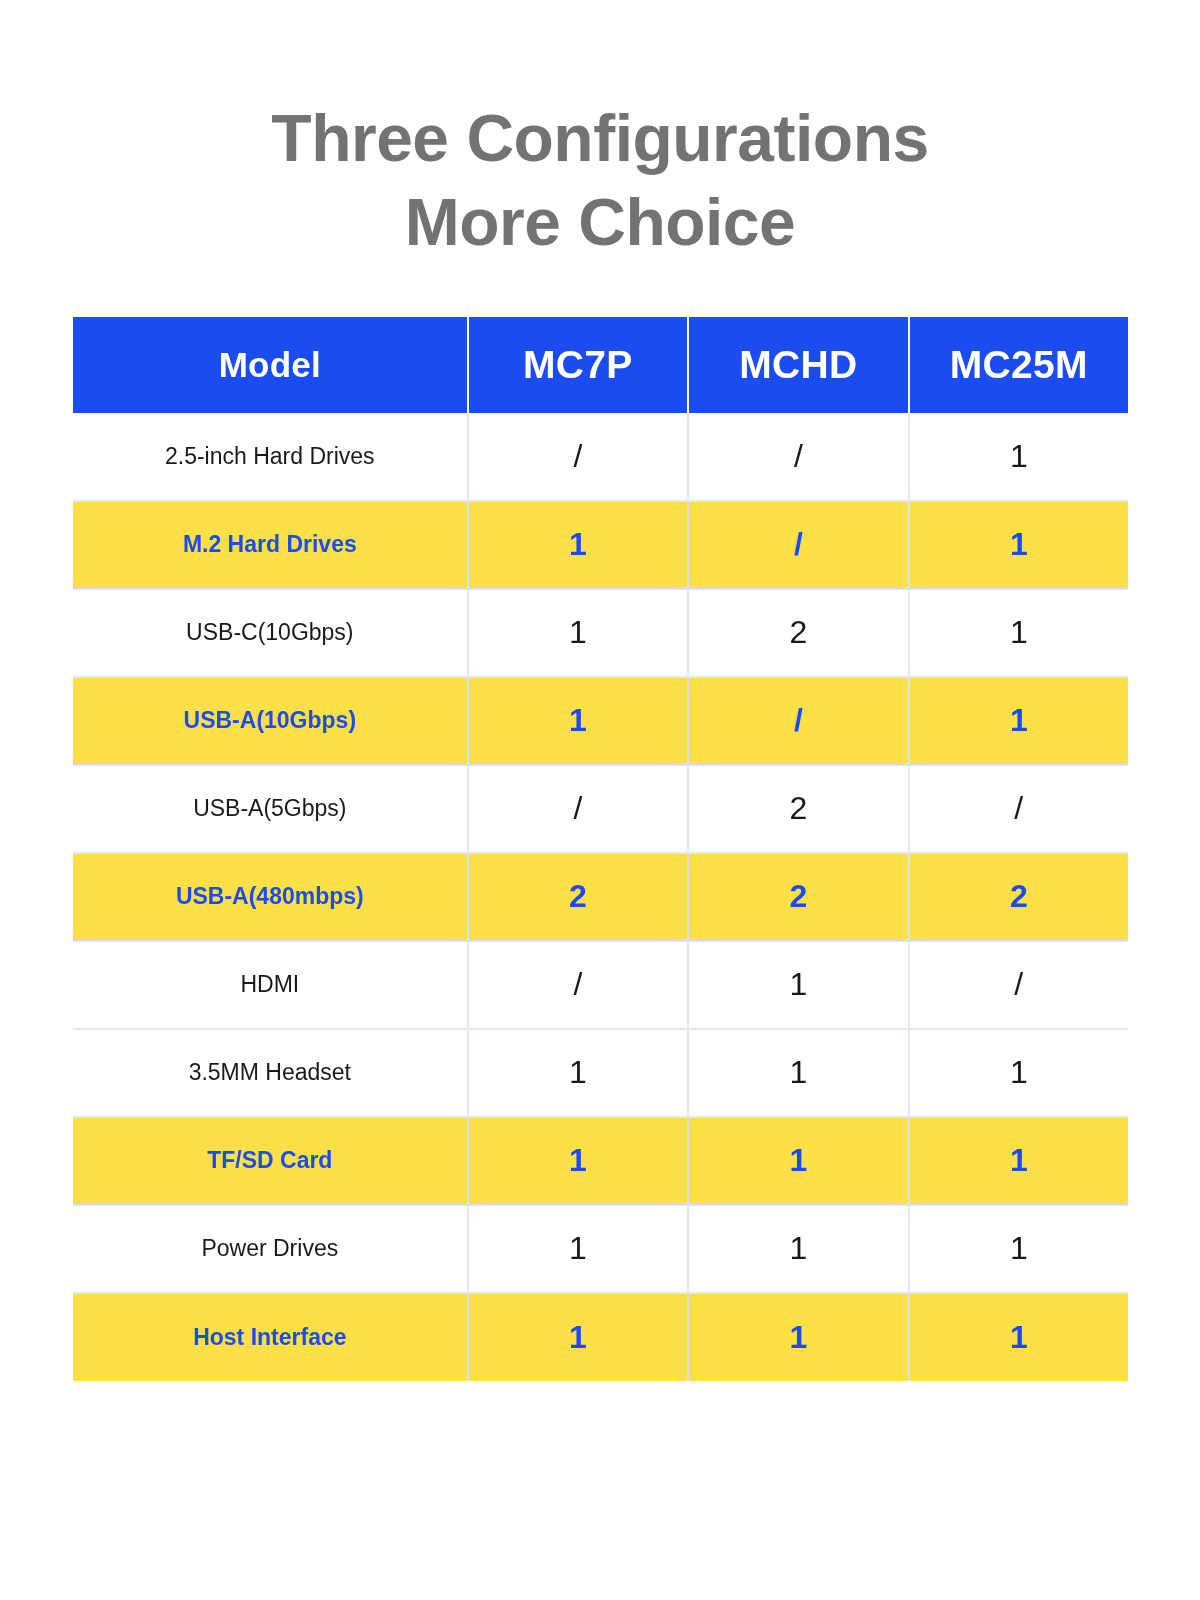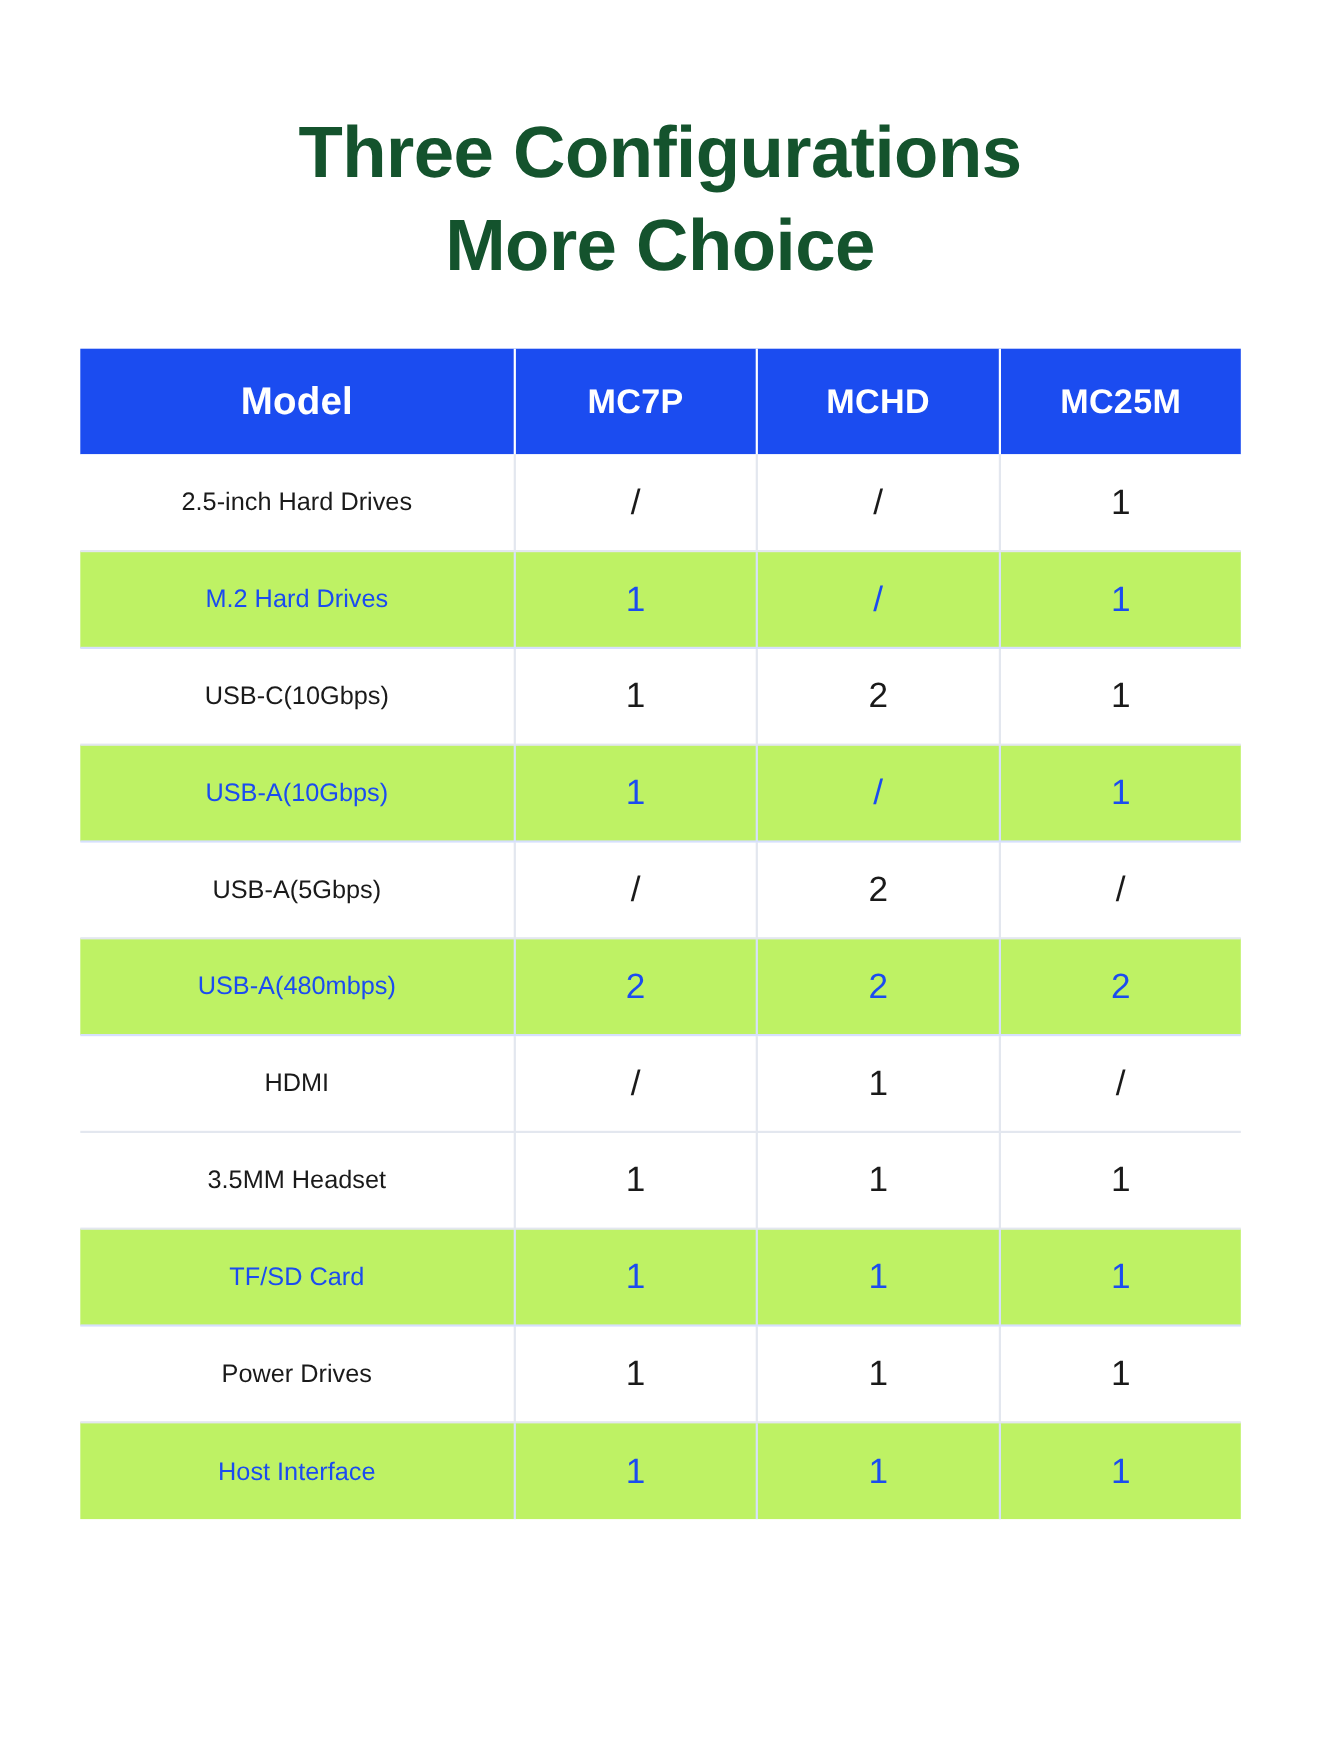--- a/index.html
+++ b/index.html
@@ -20,21 +20,21 @@
     padding: 0;
     position: relative;
     background: #ffffff;
   }
   .title {
     text-align: center;
     font-weight: 700;
     font-size: 66px;
     line-height: 1.28;
     letter-spacing: -0.5px;
-    color: #14532d;
+    color: #737373;
     padding-top: 96px;
     margin: 0 40px 0 40px;
   }
   .title .line {
     display: block;
   }
   .table-wrap {
     margin: 0 auto;
     width: 1055px;
     margin-top: 52px;
@@ -58,43 +58,44 @@
     text-align: center;
     border-right: 2px solid #ffffff;
     box-sizing: border-box;
   }
   thead th:last-child { border-right: none; }
   thead th.model {
     font-size: 35px;
     letter-spacing: 0.2px;
   }
   thead th.mdl {
-    font-size: 31px;
+    font-size: 39px;
     letter-spacing: 0.3px;
   }
 
   tbody td {
     height: 88px;
     vertical-align: middle;
     text-align: center;
     font-size: 32px;
     color: #1a1a1a;
     border-right: 2px solid #e3e7ef;
     border-bottom: 2px solid #e3e7ef;
     box-sizing: border-box;
     font-weight: 400;
   }
   tbody td:last-child { border-right: none; }
   tbody tr:last-child td { border-bottom: none; }
 
   tbody tr.alt td {
-    background: #bef264;
+    background: #fde047;
     color: #1b4cf0;
     border-right-color: #d6e0fd;
     border-bottom-color: #d6e0fd;
+    font-weight: bold;
   }
   tbody tr.alt td.label { color: #1b4cf0; }
   tbody tr.plain td { background: #ffffff; }
 
   td.label {
     font-size: 23px;
   }
   td.val {
     font-size: 32px;
   }

